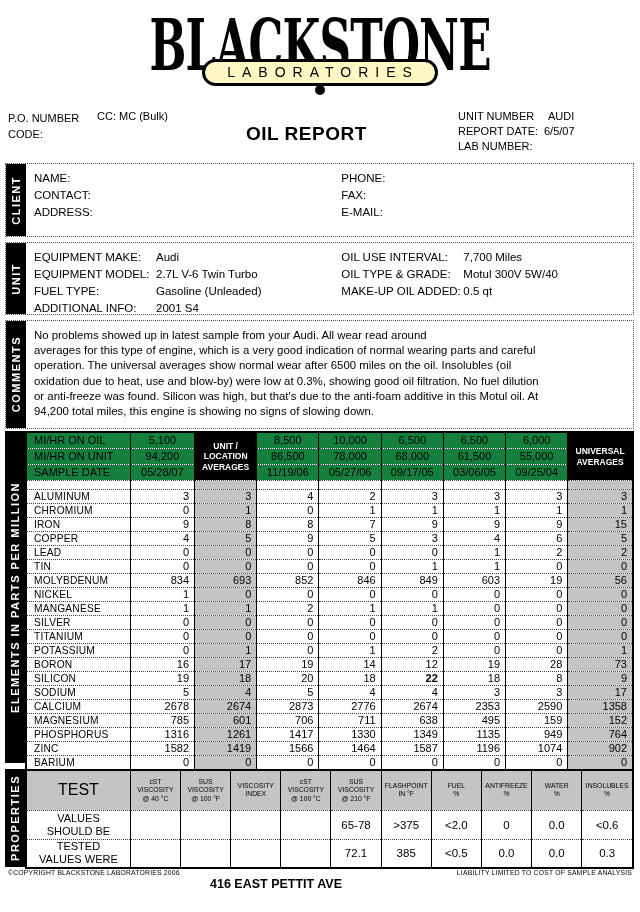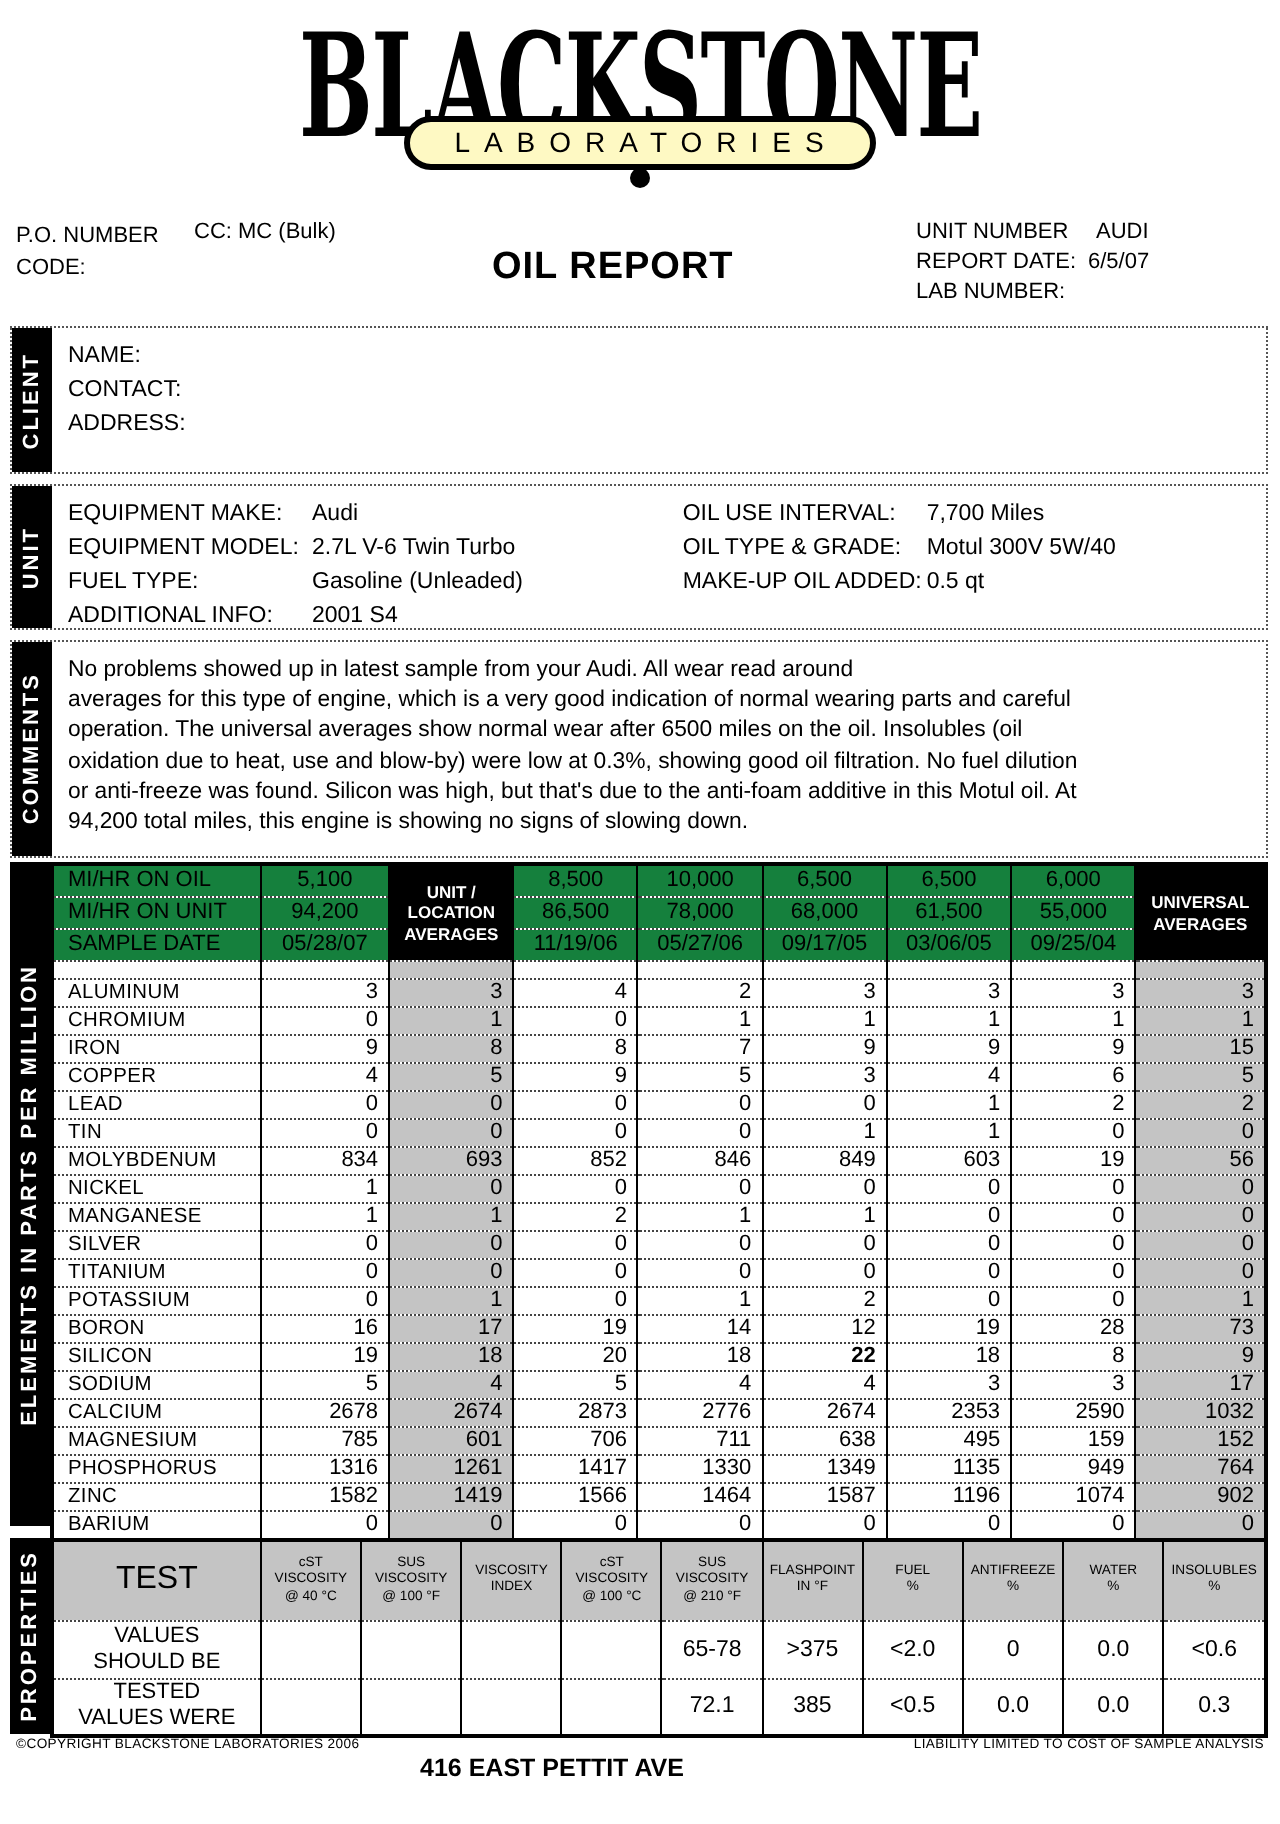--- a/index.html
+++ b/index.html
@@ -111,20 +111,34 @@
           <div class="frow">
             <span class="flabel">NAME:</span>
             <span class="fvalue"></span>
           </div>
           <div class="frow">
             <span class="flabel">CONTACT:</span>
             <span class="fvalue"></span>
           </div>
           <div class="frow">
             <span class="flabel">ADDRESS:</span>
+            <span class="fvalue"></span>
+          </div>
+        </div>
+      <div class="col-r" id="client-right">
+          <div class="frow">
+            <span class="flabel">PHONE:</span>
+            <span class="fvalue"></span>
+          </div>
+          <div class="frow">
+            <span class="flabel">FAX:</span>
+            <span class="fvalue"></span>
+          </div>
+          <div class="frow">
+            <span class="flabel">E-MAIL:</span>
             <span class="fvalue"></span>
           </div>
         </div>
     </div>
   </div>
 
   <div class="section unit-sec">
     <div class="vbar">
         <span>UNIT</span>
       </div>
@@ -402,21 +416,21 @@
           </tr>
           <tr>
             <td class="name-cell">CALCIUM</td>
             <td class="num">2678</td>
             <td class="num gray">2674</td>
             <td class="num">2873</td>
             <td class="num">2776</td>
             <td class="num">2674</td>
             <td class="num">2353</td>
             <td class="num">2590</td>
-            <td class="num gray">1032</td>
+            <td class="num gray">1358</td>
           </tr>
           <tr>
             <td class="name-cell">MAGNESIUM</td>
             <td class="num">785</td>
             <td class="num gray">601</td>
             <td class="num">706</td>
             <td class="num">711</td>
             <td class="num">638</td>
             <td class="num">495</td>
             <td class="num">159</td>

